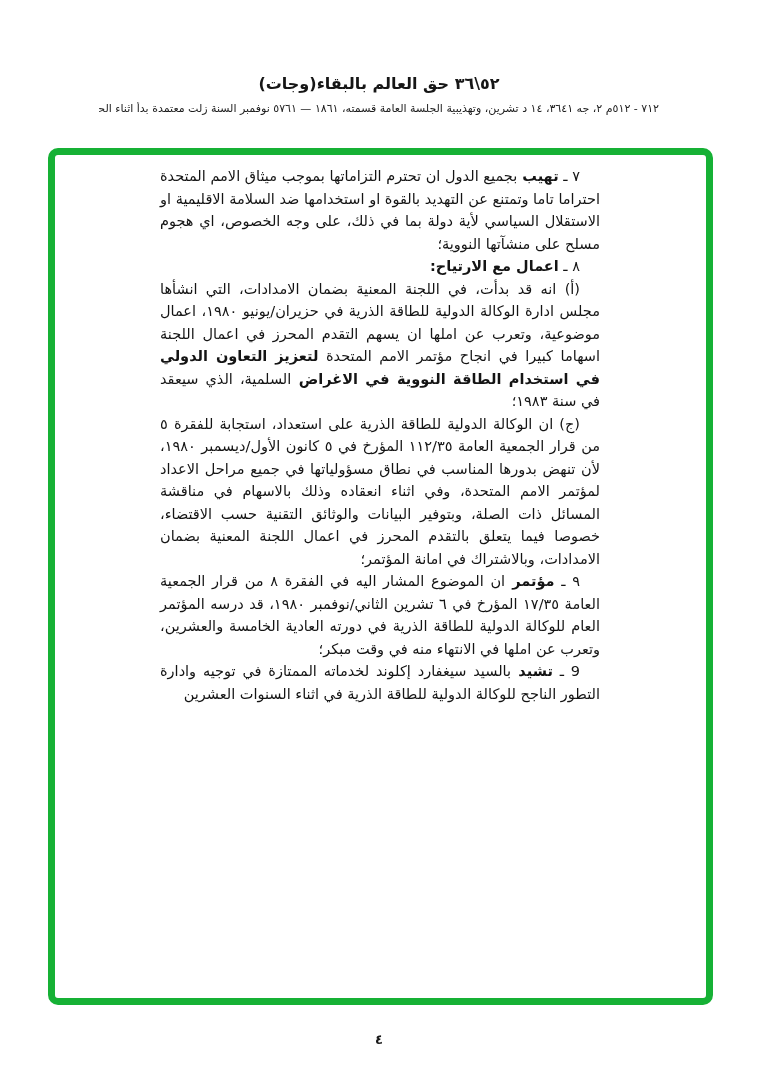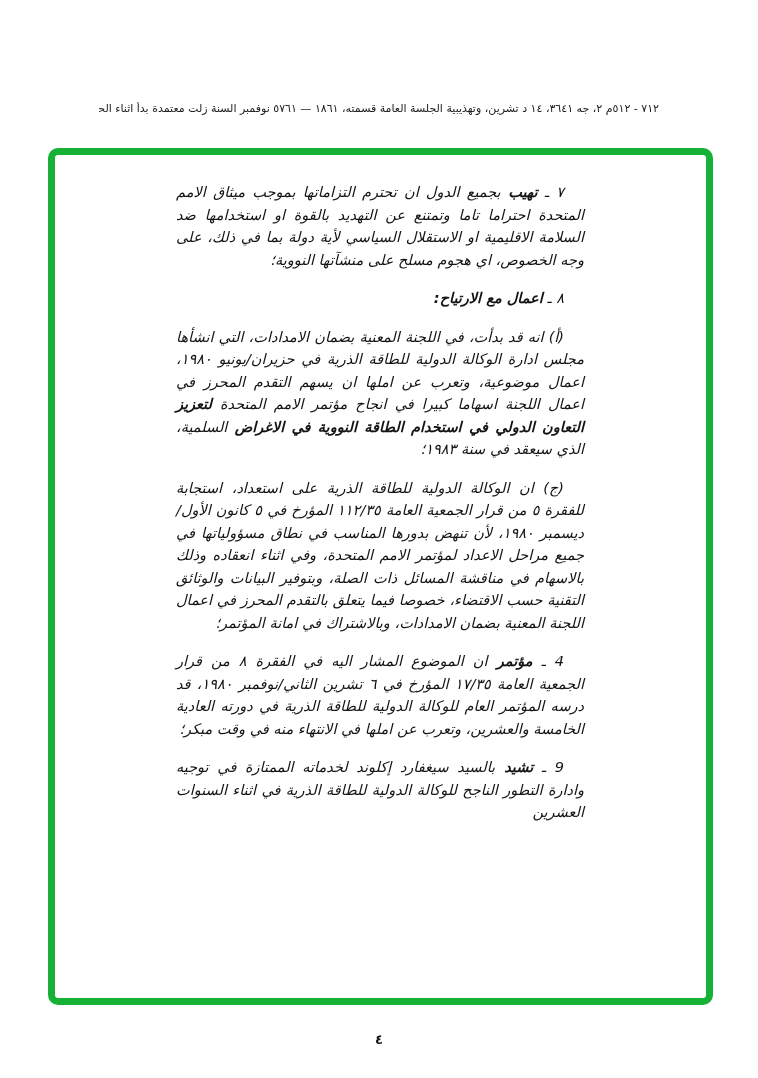--- a/index.html
+++ b/index.html
@@ -53,43 +53,43 @@
     left: 160px;
     top: 165px;
     width: 440px;
     direction: rtl;
     text-align: justify;
     font-size: 14.5px;
     line-height: 22.5px;
     color: #141414;
   }
   .body-text p {
-    margin: 16px;
+    margin: 0;
     padding: 0;
     text-indent: 20px;
-    font-style: italic;
   }
   .lead { font-weight: bold; }
   .bold-mid { font-weight: bold; }
   .page-number {
     position: absolute;
     top: 1032px;
     left: 0;
     width: 758px;
     text-align: center;
     font-size: 13px;
     font-weight: bold;
     color: #161616;
   }
 </style>
 </head>
 <body>
 
 <div class="page">
 
+  <div class="header-title">٥٢\٣٦  حق العالم بالبقاء(وجات)</div>
 
   <div class="header-subtitle">٧١٢ - ٥١٢م ٢، جه ٣٦٤١، ١٤ د تشرين، وتهذيبية الجلسة العامة قسمته، ١٨٦١ — ٥٧٦١ نوفمبر السنة زلت معتمدة بدأ اثناء الحالية</div>
 
   <div class="border-frame" style="border-color: rgb(22, 177, 53);"></div>
 
   <div class="body-text">
 
     <p>
       <span>٧ ـ </span><span class="lead">تهيب </span><span>بجميع الدول ان تحترم التزاماتها بموجب ميثاق الامم المتحدة احتراما تاما وتمتنع عن التهديد بالقوة او استخدامها ضد السلامة الاقليمية او الاستقلال السياسي لأية دولة بما في ذلك، على وجه الخصوص، اي هجوم مسلح على منشآتها النووية؛</span>
     </p>
@@ -102,21 +102,21 @@
       <span>(أ) </span><span>انه قد بدأت، في اللجنة المعنية بضمان الامدادات، التي انشأها مجلس ادارة الوكالة الدولية للطاقة الذرية في حزيران/يونيو ١٩٨٠، اعمال موضوعية، وتعرب عن املها ان يسهم التقدم المحرز في اعمال اللجنة اسهاما كبيرا في انجاح مؤتمر الامم المتحدة </span><span class="bold-mid">لتعزيز التعاون الدولي في استخدام الطاقة النووية في الاغراض </span><span>السلمية، الذي سيعقد في سنة ١٩٨٣؛</span>
     </p>
 
 
     <p>
       <span>(ج) </span><span>ان الوكالة الدولية للطاقة الذرية على استعداد، استجابة للفقرة ٥ من قرار الجمعية العامة ١١٢/٣٥ المؤرخ في ٥ كانون الأول/ديسمبر ١٩٨٠، لأن تنهض بدورها المناسب في نطاق مسؤولياتها في جميع مراحل الاعداد لمؤتمر الامم المتحدة، وفي اثناء انعقاده وذلك بالاسهام في مناقشة المسائل ذات الصلة، وبتوفير البيانات والوثائق التقنية حسب الاقتضاء، خصوصا فيما يتعلق بالتقدم المحرز في اعمال اللجنة المعنية بضمان الامدادات، وبالاشتراك في امانة المؤتمر؛</span>
     </p>
 
 
     <p>
-      <span>4 ـ </span><span class="lead">مؤتمر </span><span>ان الموضوع المشار اليه في الفقرة ٨ من قرار الجمعية العامة ١٧/٣٥ المؤرخ في ٦ تشرين الثاني/نوفمبر ١٩٨٠، قد درسه المؤتمر العام للوكالة الدولية للطاقة الذرية في دورته العادية الخامسة والعشرين، وتعرب عن املها في الانتهاء منه في وقت مبكر؛</span>
+      <span>٩ ـ </span><span class="lead">مؤتمر </span><span>ان الموضوع المشار اليه في الفقرة ٨ من قرار الجمعية العامة ١٧/٣٥ المؤرخ في ٦ تشرين الثاني/نوفمبر ١٩٨٠، قد درسه المؤتمر العام للوكالة الدولية للطاقة الذرية في دورته العادية الخامسة والعشرين، وتعرب عن املها في الانتهاء منه في وقت مبكر؛</span>
     </p>
 
     <p>
       <span>9 ـ </span><span class="lead">تشيد </span><span>بالسيد سيغفارد إكلوند لخدماته الممتازة في توجيه وادارة التطور الناجح للوكالة الدولية للطاقة الذرية في اثناء السنوات العشرين</span>
     </p>
 
   </div>
 
   <div class="page-number">٤</div>
 

